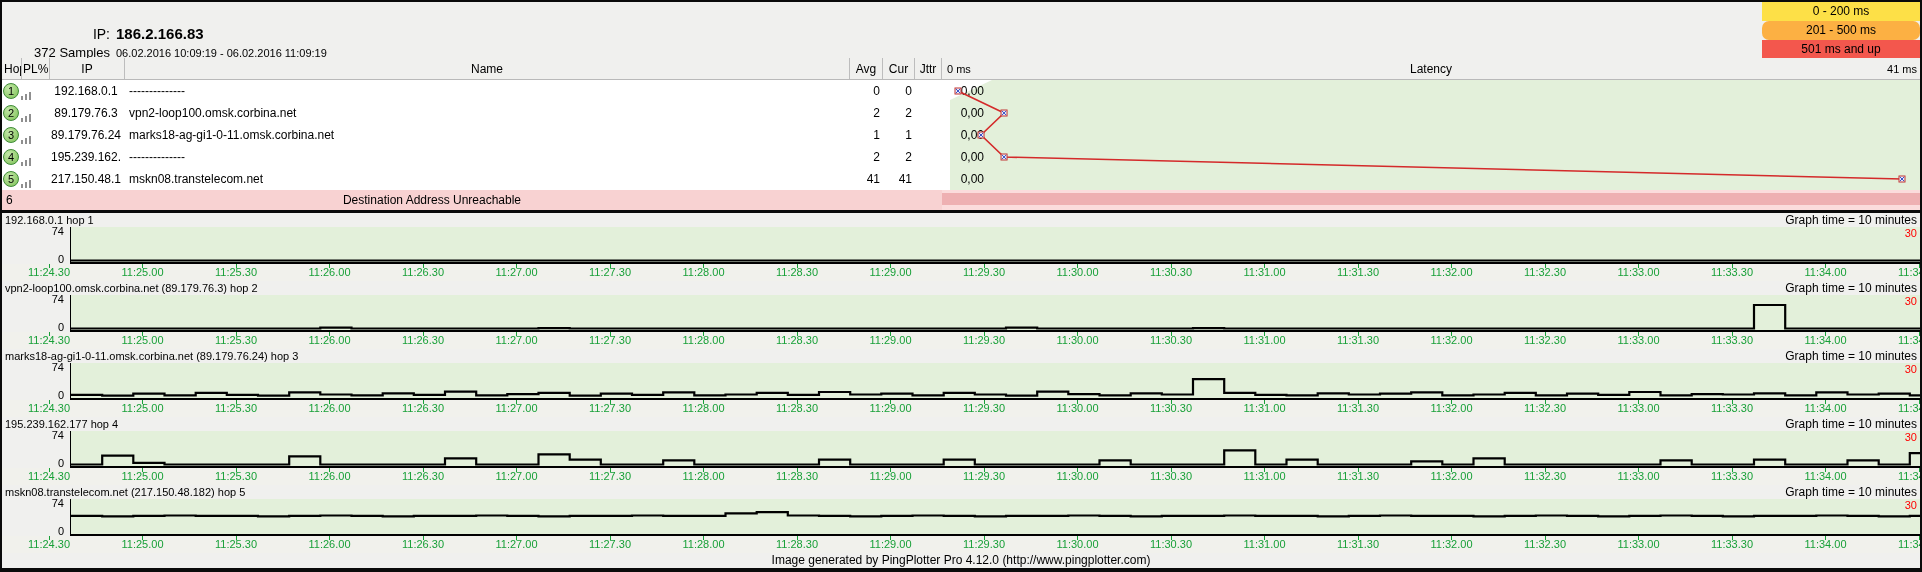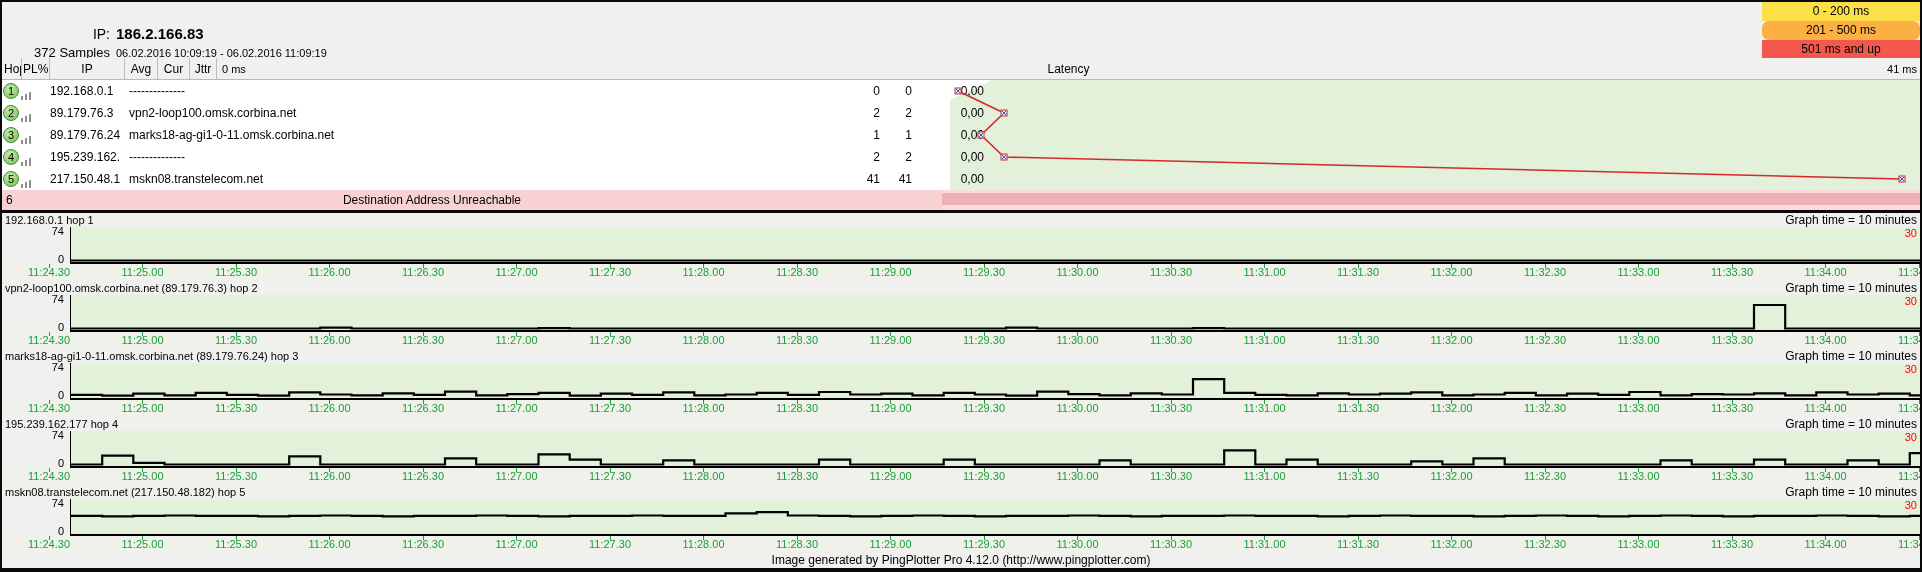--- a/index.html
+++ b/index.html
@@ -39,21 +39,21 @@
   .lat-green{position:absolute;left:948px;top:0;width:970px;height:110px;background:#e3f0da;
     clip-path:polygon(42px 0,100% 0,100% 100%,0 100%,0 20px);}
   .lat-svg{position:absolute;left:948px;top:0;z-index:3;}
   .trow{position:relative;display:flex;height:22px;line-height:22px;font-size:12px;z-index:2;}
   .tcell{box-sizing:border-box;overflow:hidden;white-space:nowrap;}
   .hopcell{width:48px;display:flex;align-items:center;padding-left:1px;}
   .hop-badge{display:inline-block;width:14px;height:14px;border-radius:50%;
     background:radial-gradient(circle at 35% 30%,#c4e8a8,#7cc055);border:1px solid #3e8c36;
     font-size:11px;line-height:14px;text-align:center;}
   .bars-icon{margin-left:2px;margin-top:7px;}
-  .ipcell{width:75px;text-align:left;padding-right:3px;}
+  .ipcell{width:75px;text-align:center;padding-right:3px;}
   .namecell{width:725px;text-align:left;padding-left:4px;}
   .avgcell{width:33px;text-align:right;padding-right:3px;}
   .curcell{width:32px;text-align:right;padding-right:3px;}
   .jttrcell{width:27px;text-align:right;padding-right:2px;margin-left:44px;}
   .unreach-row{position:relative;display:flex;height:20px;z-index:2;}
   .unreach-left{width:940px;background:#f8d2d2;position:relative;font-size:12px;line-height:20px;}
   .unreach-hop{position:absolute;left:4px;top:0;}
   .unreach-text{display:block;width:860px;text-align:center;}
   .unreach-right{flex:1;background:linear-gradient(#fbdcdc 0,#fbdcdc 3px,#eeb0b2 3px,#eeb0b2 15px,#fbdcdc 15px,#fbdcdc 100%);}
   
@@ -97,20 +97,21 @@
       <div class="legend-box" style="background: rgb(252, 176, 67); border-radius: 7px;">201 - 500 ms</div>
       <div class="legend-box" style="background: rgb(243, 87, 77);">501 ms and up</div>
     </div>
 
   <div class="grid">
     <div class="header-row">
 
       <div class="hcell c0">Hop</div>
         <div class="hcell c1">PL%</div>
         <div class="hcell c2">IP</div>
+        <div class="hcell c3">Name</div>
         <div class="hcell c4">Avg</div>
         <div class="hcell c5">Cur</div>
         <div class="hcell c6">Jttr</div>
         <div class="lat-head">
         <span class="lh-left">0 ms</span>
         <span class="lh-title">Latency</span>
         <span class="lh-right">41 ms</span>
       </div>
     </div>
     <div class="rows-wrap">

